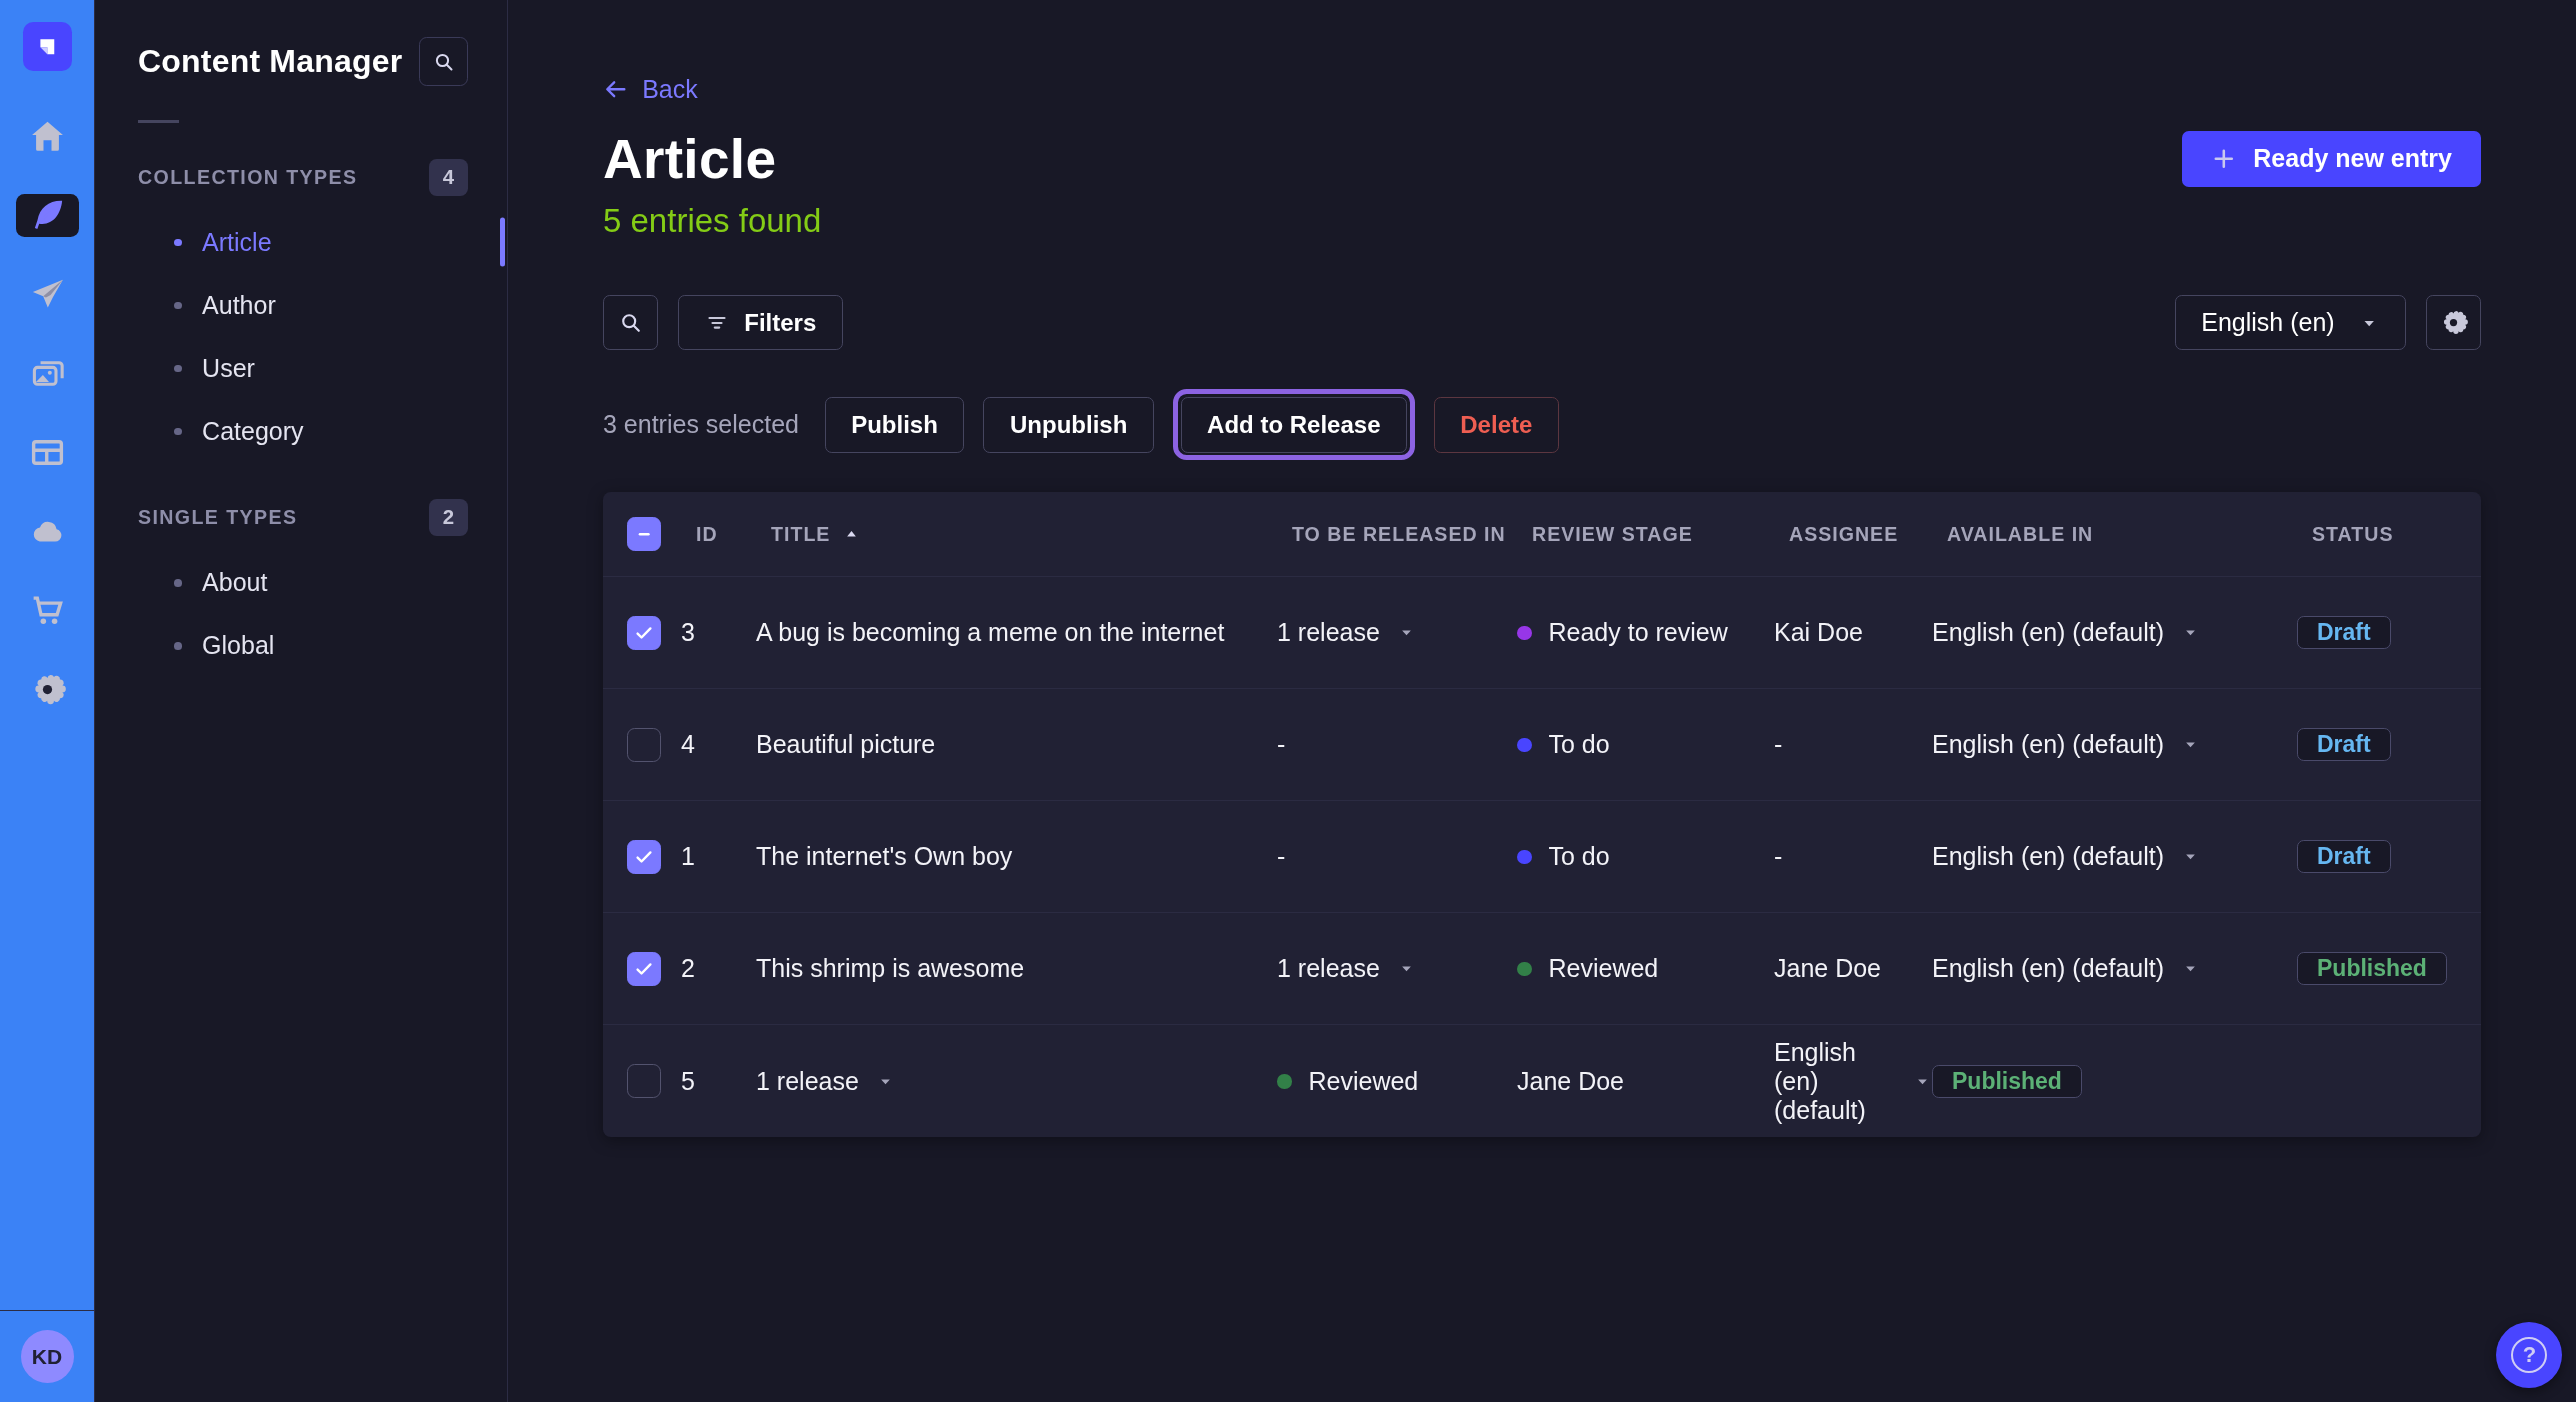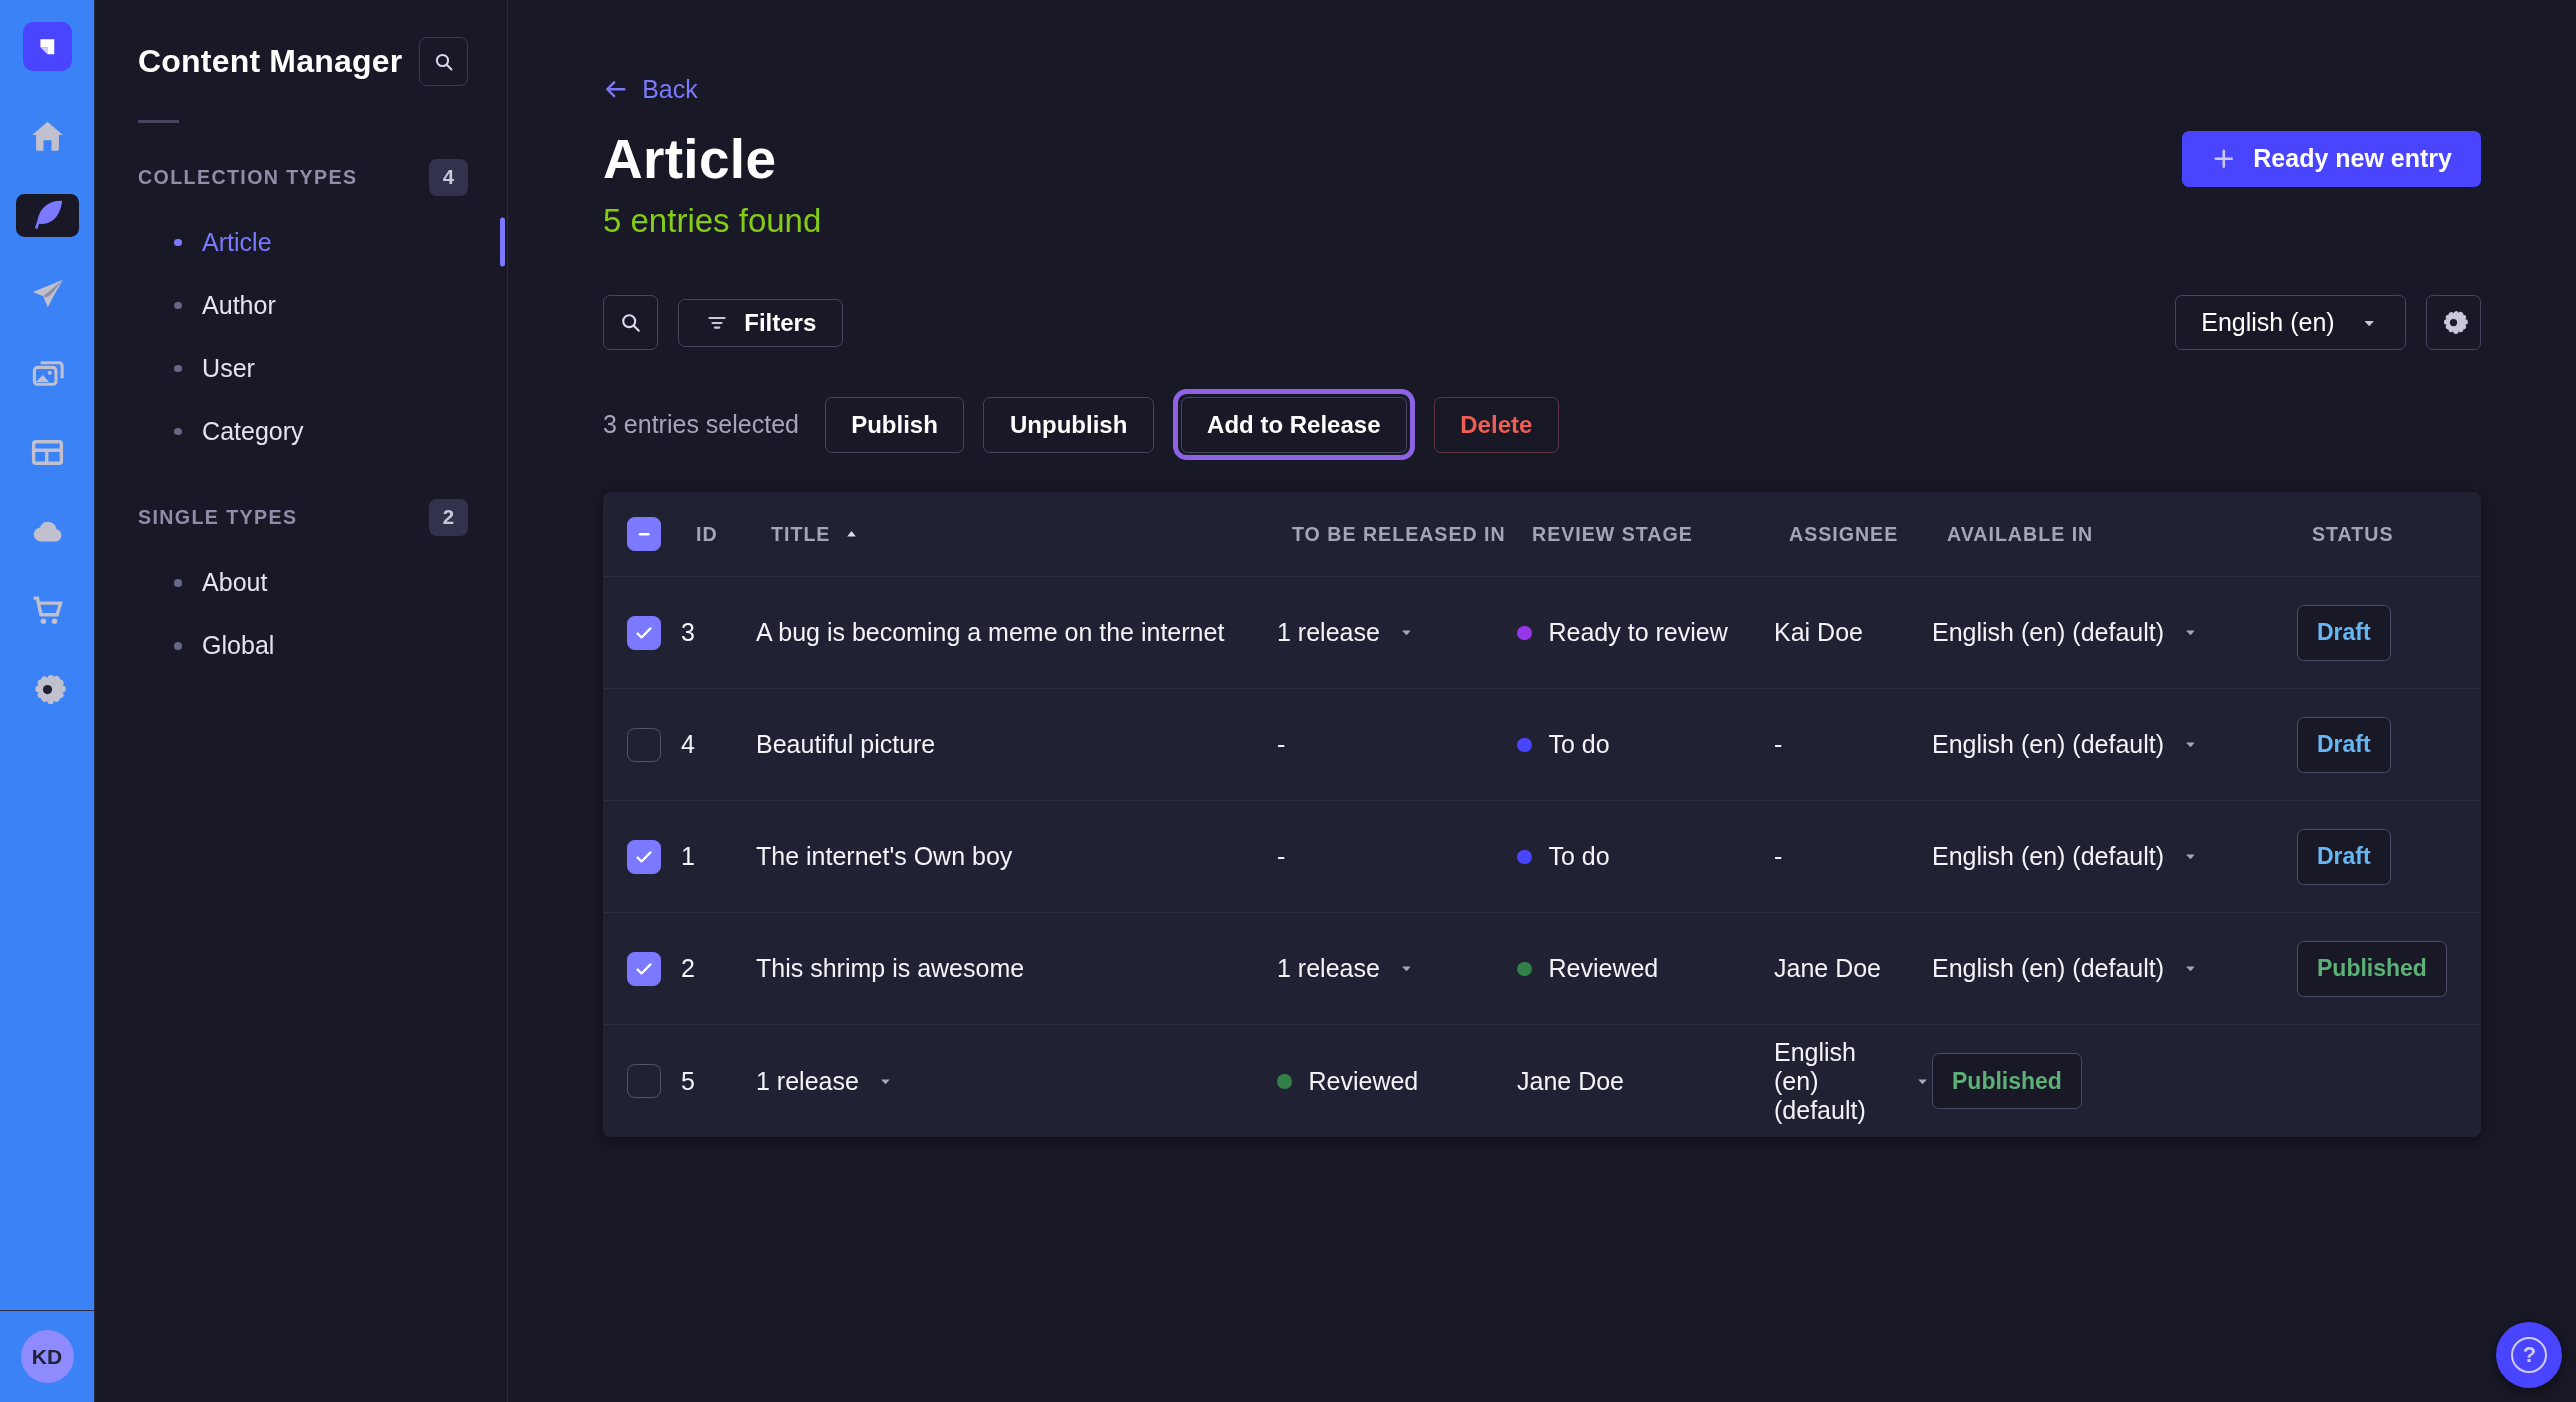--- a/index.html
+++ b/index.html
@@ -50,21 +50,21 @@
   .page-title { font-size:55px; font-weight:700; color:#ffffff; letter-spacing:0.3px; line-height:1.05; }
   .subtitle { margin-top:13.6px; font-size:33px; color:#84cc16;text-align:center; }
   .btn-primary { display:flex; align-items:center; gap:17px; height:56px; padding:0 29px; border-radius:6.8px;
                  background:#4945ff; border:none; cursor:pointer; }
   .btn-primary span.txt { color:#ffffff; font-size:25px; font-weight:600; }
 
   .toolbar { display:flex; align-items:center; justify-content:space-between; margin-top:55px; }
   .toolbar-left, .toolbar-right { display:flex; align-items:center; gap:20.4px; }
   .icon-btn { width:55px; height:55px; border-radius:6.8px; border:1.7px solid #45455f; background:transparent;
               display:flex; align-items:center; justify-content:center; cursor:pointer; }
-  .btn-ghost { display:flex; align-items:center; gap:15.3px; height:48px; padding:0 25.6px; border-radius:6.8px;
+  .btn-ghost { display:flex; align-items:center; gap:15.3px; height:55px; padding:0 25.6px; border-radius:6.8px;
                border:1.7px solid #45455f; background:transparent; cursor:pointer; }
   .btn-ghost .txt { color:#ffffff; font-size:24px; font-weight:600; }
   .select-box { display:flex; align-items:center; gap:24px; height:55px; padding:0 25.6px; border-radius:6.8px;
                 border:1.7px solid #45455f; cursor:pointer; }
   .select-box .txt { color:#ffffff; font-size:25px; }
 
   .selection-bar { display:flex; align-items:center; margin-top:39px; }
   .selection-text { font-size:25px; color:#a5a5ba; margin-right:25.6px; }
   .sel-btn { height:56px; padding:0 25.6px; border-radius:6.8px; border:1.7px solid #45455f; background:transparent;
              color:#ffffff; font-size:24px; font-weight:600; cursor:pointer; font-family:inherit; }
@@ -80,21 +80,21 @@
   .t-head .th { font-size:19.6px; font-weight:600; color:#a5a5ba; letter-spacing:1px; display:flex; align-items:center; gap:12px;margin-left:15px; }
   .t-body .t-row { height:112px; border-bottom:1.7px solid #2b2b42; cursor:pointer; }
   .t-body .t-row:last-child { border-bottom:none; }
   .cell { font-size:25px; color:#f3f3f8; display:flex; align-items:center; }
   .cb-cell { padding-left:24px; }
   .checkbox { width:34px; height:34px; border-radius:7.7px; border:1.7px solid #53536e; background:transparent;
               display:flex; align-items:center; justify-content:center; cursor:pointer; }
   .checkbox.checked, .checkbox.indeterminate { background:#7b79ff; border-color:#7b79ff; }
   .dot { width:14.5px; height:14.5px; border-radius:50%; margin-right:17px; flex:0 0 auto; }
   .caret { margin-left:17px; display:inline-flex; }
-  .badge { display:inline-flex; align-items:center; height:56px; padding:0 19px; border-radius:6.8px;
+  .badge { display:inline-flex; align-items:center; height:33px; padding:0 19px; border-radius:6.8px;
            border:1.7px solid #4a4a6a; background:#181826; font-size:23px; font-weight:600; }
   .badge.draft { color:#66b7f1; }
   .badge.published { color:#5cb176; }
 
   
   .help-fab { position:absolute; right:13.6px; bottom:13.6px; width:66px; height:66px; border-radius:50%;
               background:#4945ff; display:flex; align-items:center; justify-content:center; cursor:pointer;
               box-shadow:0 3.4px 12px rgba(0,0,0,.4); }
   .q-circle { width:36px; height:36px; border:2.6px solid #cfcdf4; border-radius:50%; display:flex;
               align-items:center; justify-content:center; font-size:22px; font-weight:700; color:#cfcdf4; }

